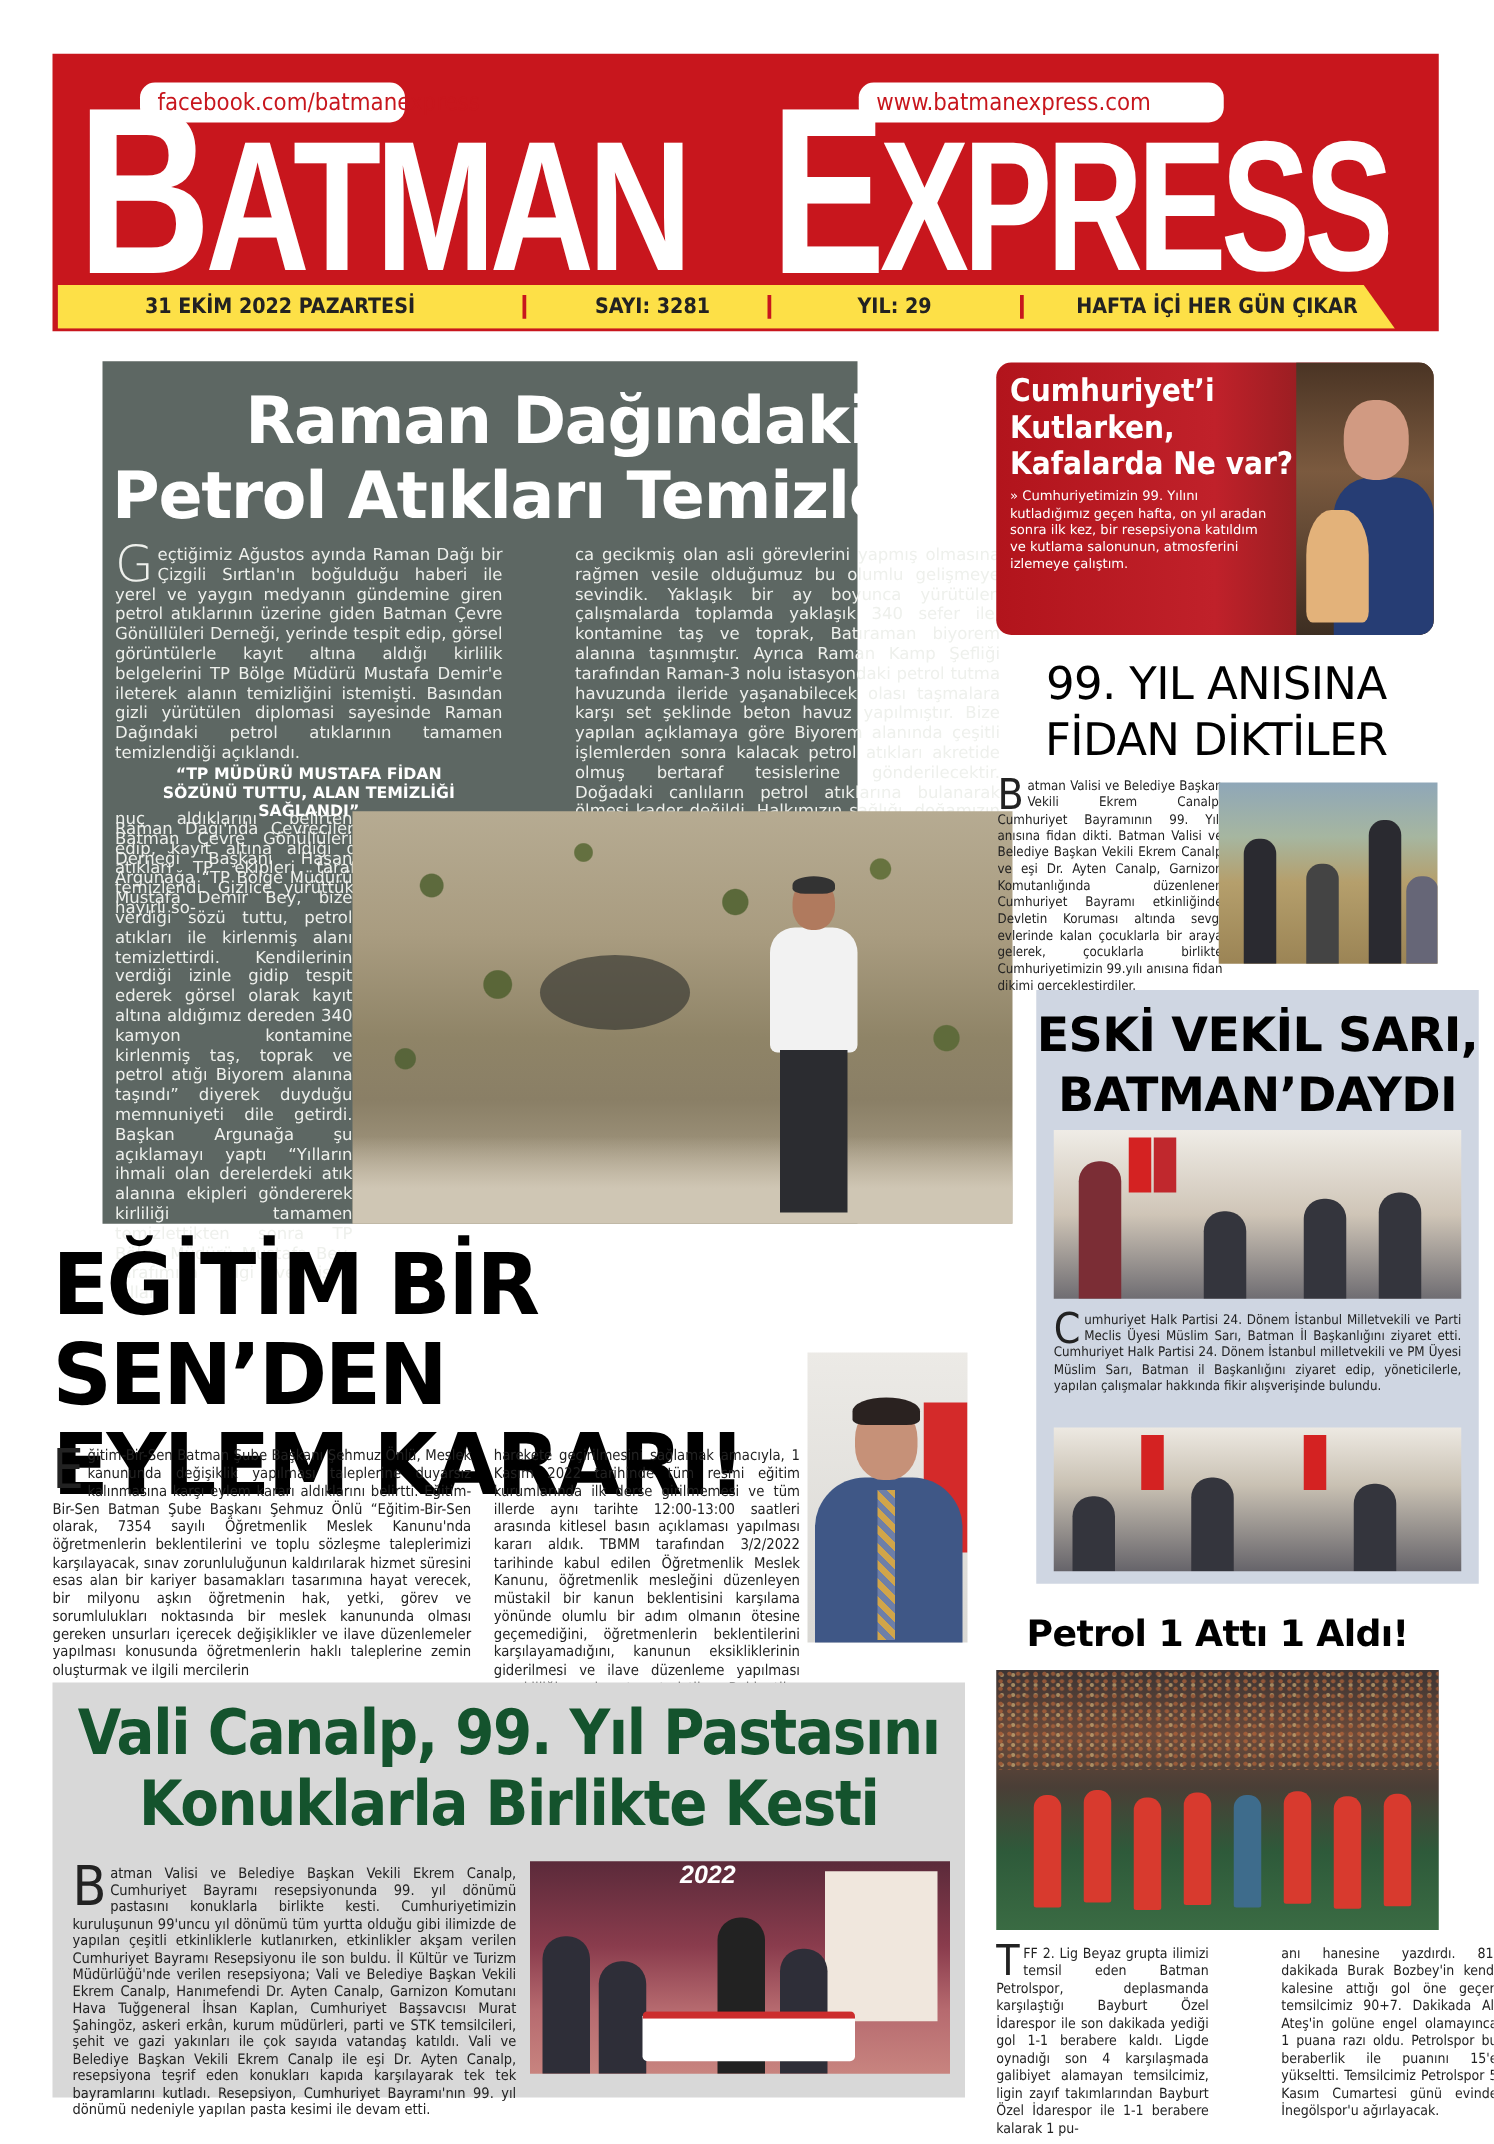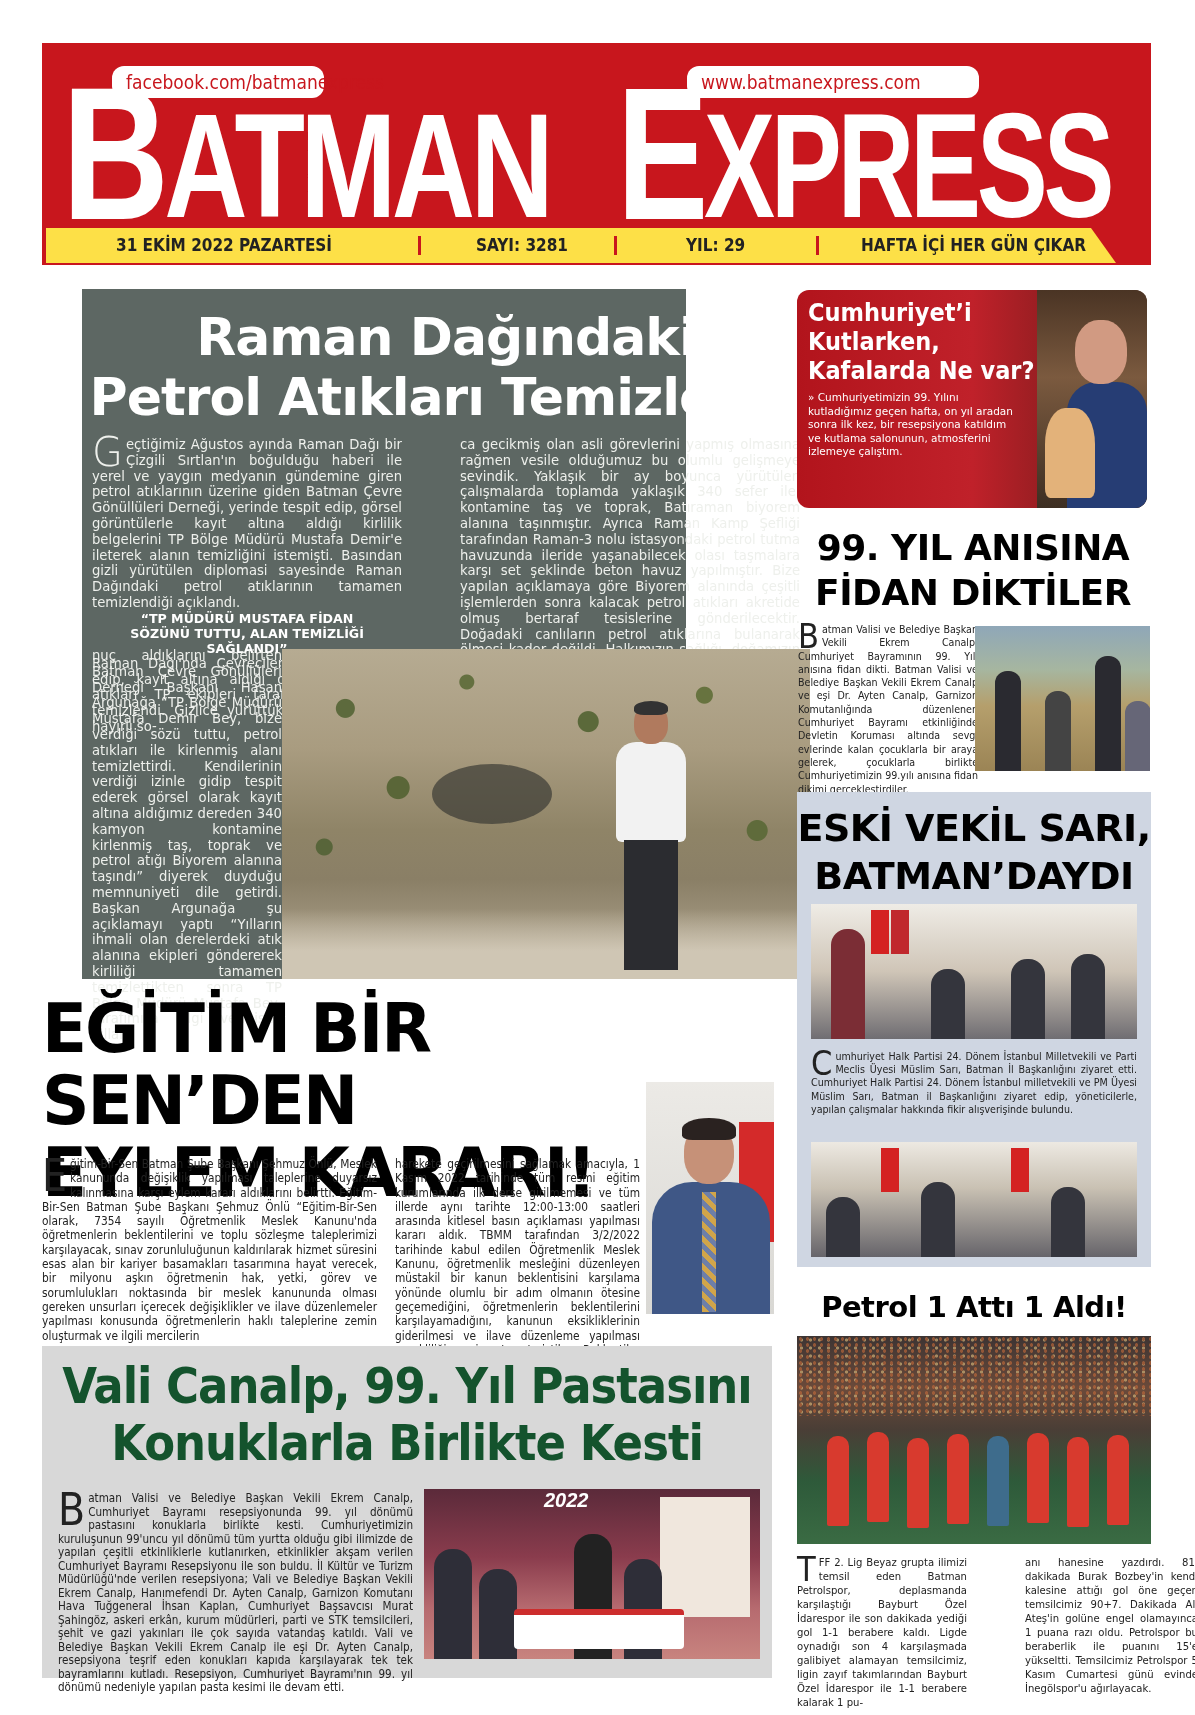--- a/index.html
+++ b/index.html
@@ -84,29 +84,29 @@
   .cumh-photo { position: absolute; right: 0; top: 0; width: 110px; height: 218px; background: linear-gradient(180deg, #4a3424, #7b5a3f 40%, #3d2e22); }
   .cumh-photo .cat { position: absolute; left: 8px; top: 118px; width: 50px; height: 90px; border-radius: 40% 40% 10% 10%; background: #e3b27a; }
   .cumh-photo .man-face { position: absolute; left: 38px; top: 30px; width: 52px; height: 64px; border-radius: 45%; background: #d19a82; }
   .cumh-photo .man-body { position: absolute; left: 30px; top: 92px; width: 80px; height: 126px; border-radius: 30px 30px 0 0; background: #263d74; }
   .cumh-title { position: absolute; left: 11px; top: 8px; width: 230px; font-family: "DejaVu Sans Condensed", "DejaVu Sans", sans-serif; font-weight: 700;
     font-size: 25px; line-height: 29px; color: #fff; }
   .cumh-text { position: absolute; left: 11px; top: 101px; width: 205px; font-family: "DejaVu Sans", sans-serif; font-size: 10.5px; line-height: 13.5px; color: #fff; }
   .cumh-author { position: absolute; left: 30px; top: 190px; width: 205px; text-align: center; font-family: "DejaVu Sans", sans-serif; font-weight: 700;
     font-style: italic; font-size: 10.5px; line-height: 13px; color: #fff; margin-top: 32px; }
 
-  .fidan-title { position: absolute; left: 797px; top: 525px; width: 352px; text-align: center; font-family: "DejaVu Sans", sans-serif; font-weight: 700;
+  .fidan-title { position: absolute; left: 797px; top: 525px; width: 352px; text-align: center; font-family: "DejaVu Sans", sans-serif; font-weight: 400;
     font-size: 36px; line-height: 45px; color: #000; letter-spacing: -0.5px; }
   .fidan-body { position: absolute; left: 798px; top: 623px; width: 180px; font-family: "DejaVu Sans Condensed", "DejaVu Sans", sans-serif;
     font-size: 10.6px; line-height: 13.3px; text-align: justify; color: #222; }
   .fidan-body .dropcap { font-size: 34px; line-height: 26px; }
   .photo-fidan { position: absolute; left: 975px; top: 626px; width: 175px; height: 145px; background: linear-gradient(180deg, #8fa7b8 0%, #a6b6a0 30%, #b59f6c 55%, #9b8455 100%); overflow: hidden; }
   .photo-fidan .p { position: absolute; bottom: 0; width: 26px; border-radius: 12px 12px 0 0; background: #2a2a30; }
 
-  .box-eski { position: absolute; left: 797px; top: 792px; width: 354px; height: 475px; background: #cfd6e2; }
+  .box-eski { position: absolute; left: 829px; top: 792px; width: 354px; height: 475px; background: #cfd6e2; }
   .eski-title { position: absolute; left: 0; top: 12px; width: 354px; text-align: center; font-family: "DejaVu Sans", sans-serif; font-weight: 700;
     font-size: 38px; line-height: 48px; color: #000; letter-spacing: -0.5px; }
   .photo-eski1 { position: absolute; left: 14px; top: 112px; width: 326px; height: 135px; background: linear-gradient(180deg, #efece6, #cfc5b7 50%, #6f6d72 100%); overflow: hidden; }
   .photo-eski2 { position: absolute; left: 14px; top: 350px; width: 326px; height: 115px; background: linear-gradient(180deg, #ede9e2, #c9c1b3 40%, #66646a 100%); overflow: hidden; }
   .photo-eski1 .flag, .photo-eski2 .flag { position: absolute; top: 6px; width: 18px; height: 44px; background: #d42222; }
   .photo-eski1 .f, .photo-eski2 .f { position: absolute; bottom: 0; width: 34px; border-radius: 16px 16px 0 0; background: #34353d; }
   .eski-body { position: absolute; left: 14px; top: 258px; width: 326px; font-family: "DejaVu Sans Condensed", "DejaVu Sans", sans-serif;
     font-size: 10.6px; line-height: 13.2px; text-align: justify; color: #222; }
   .eski-body .dropcap { font-size: 34px; line-height: 26px; }
 

